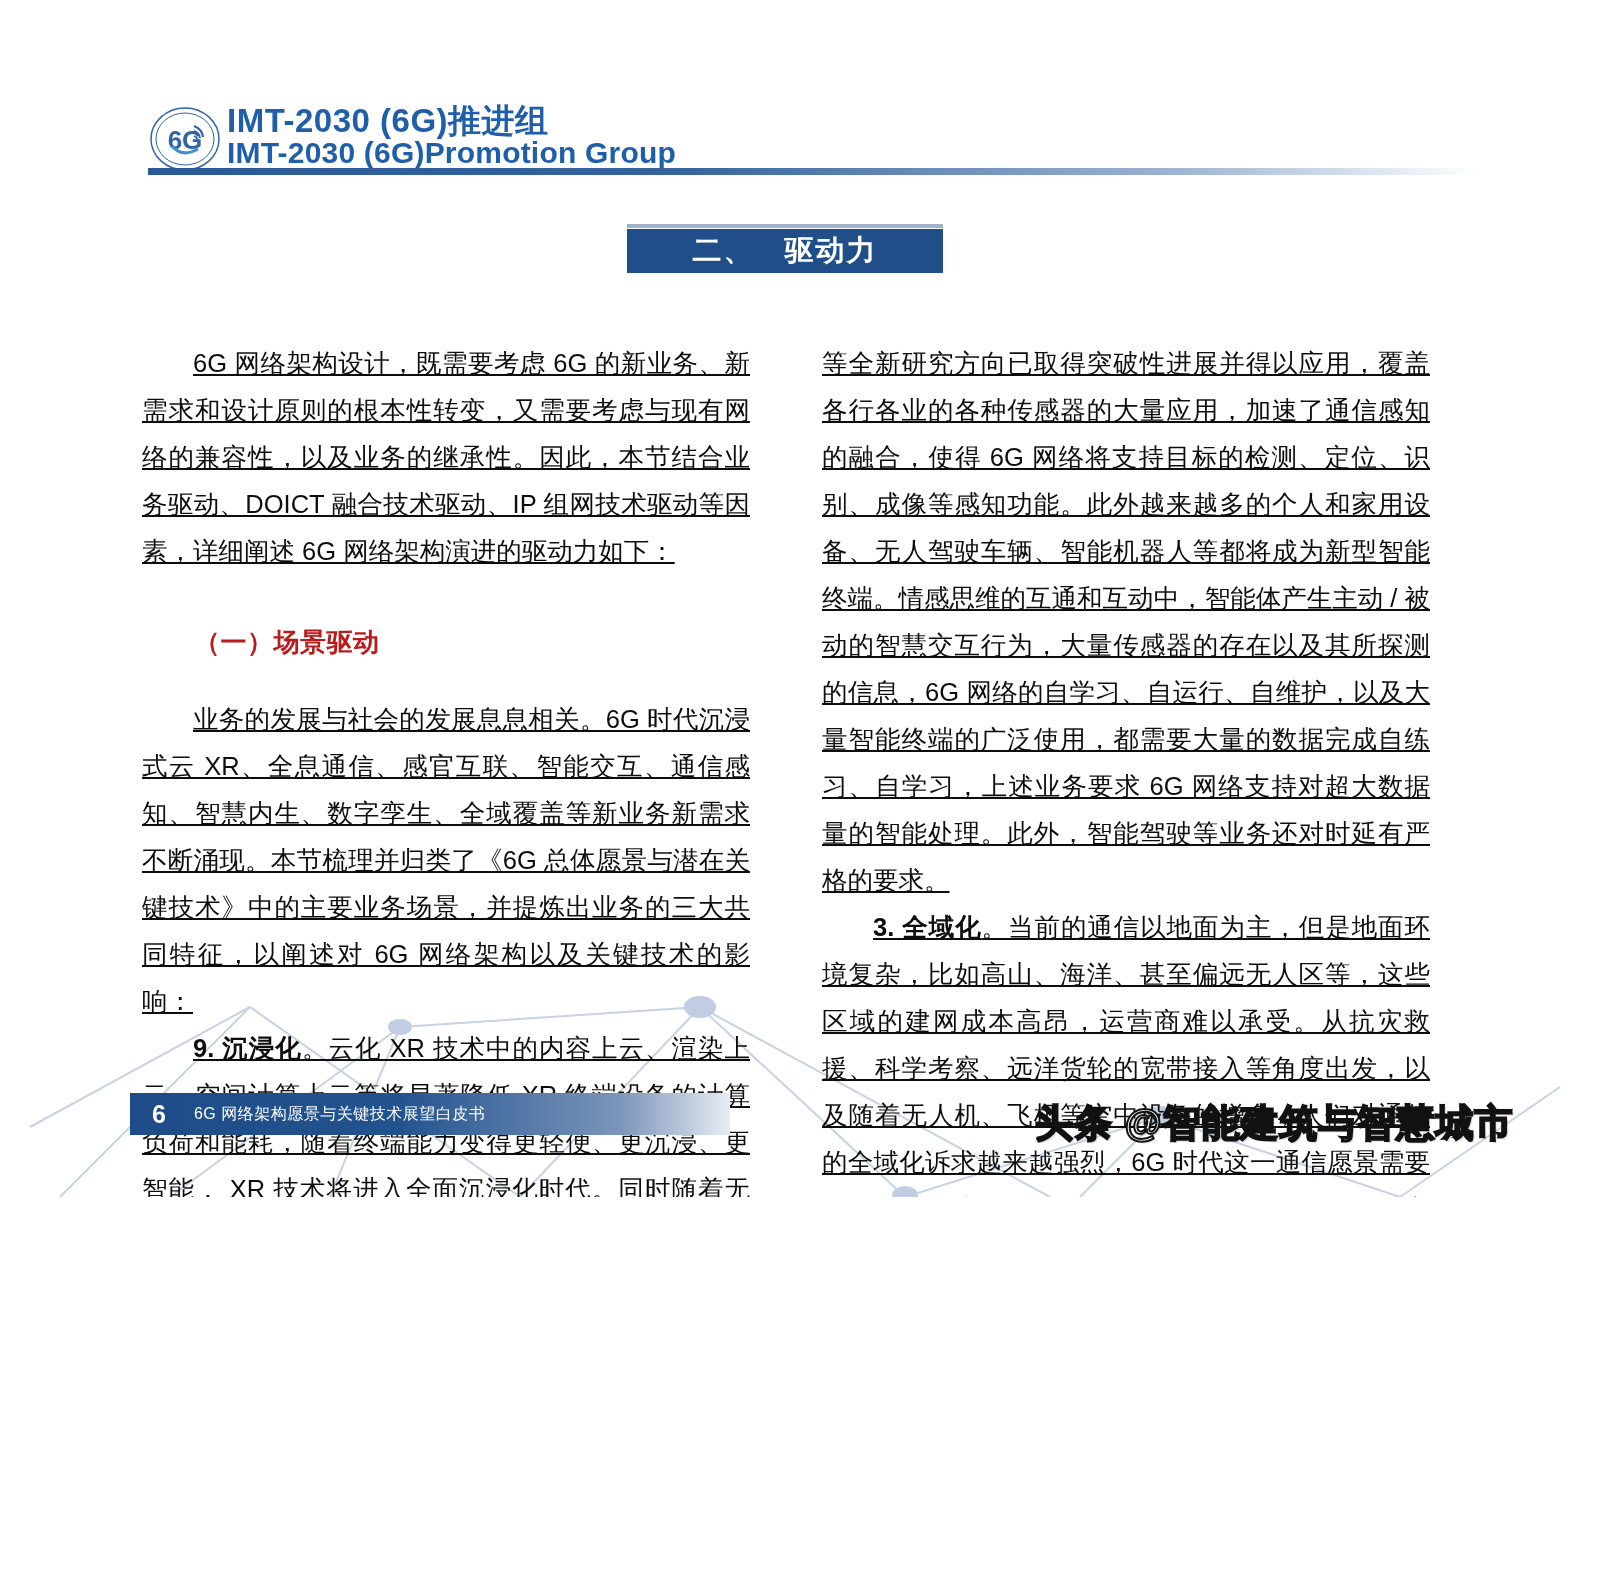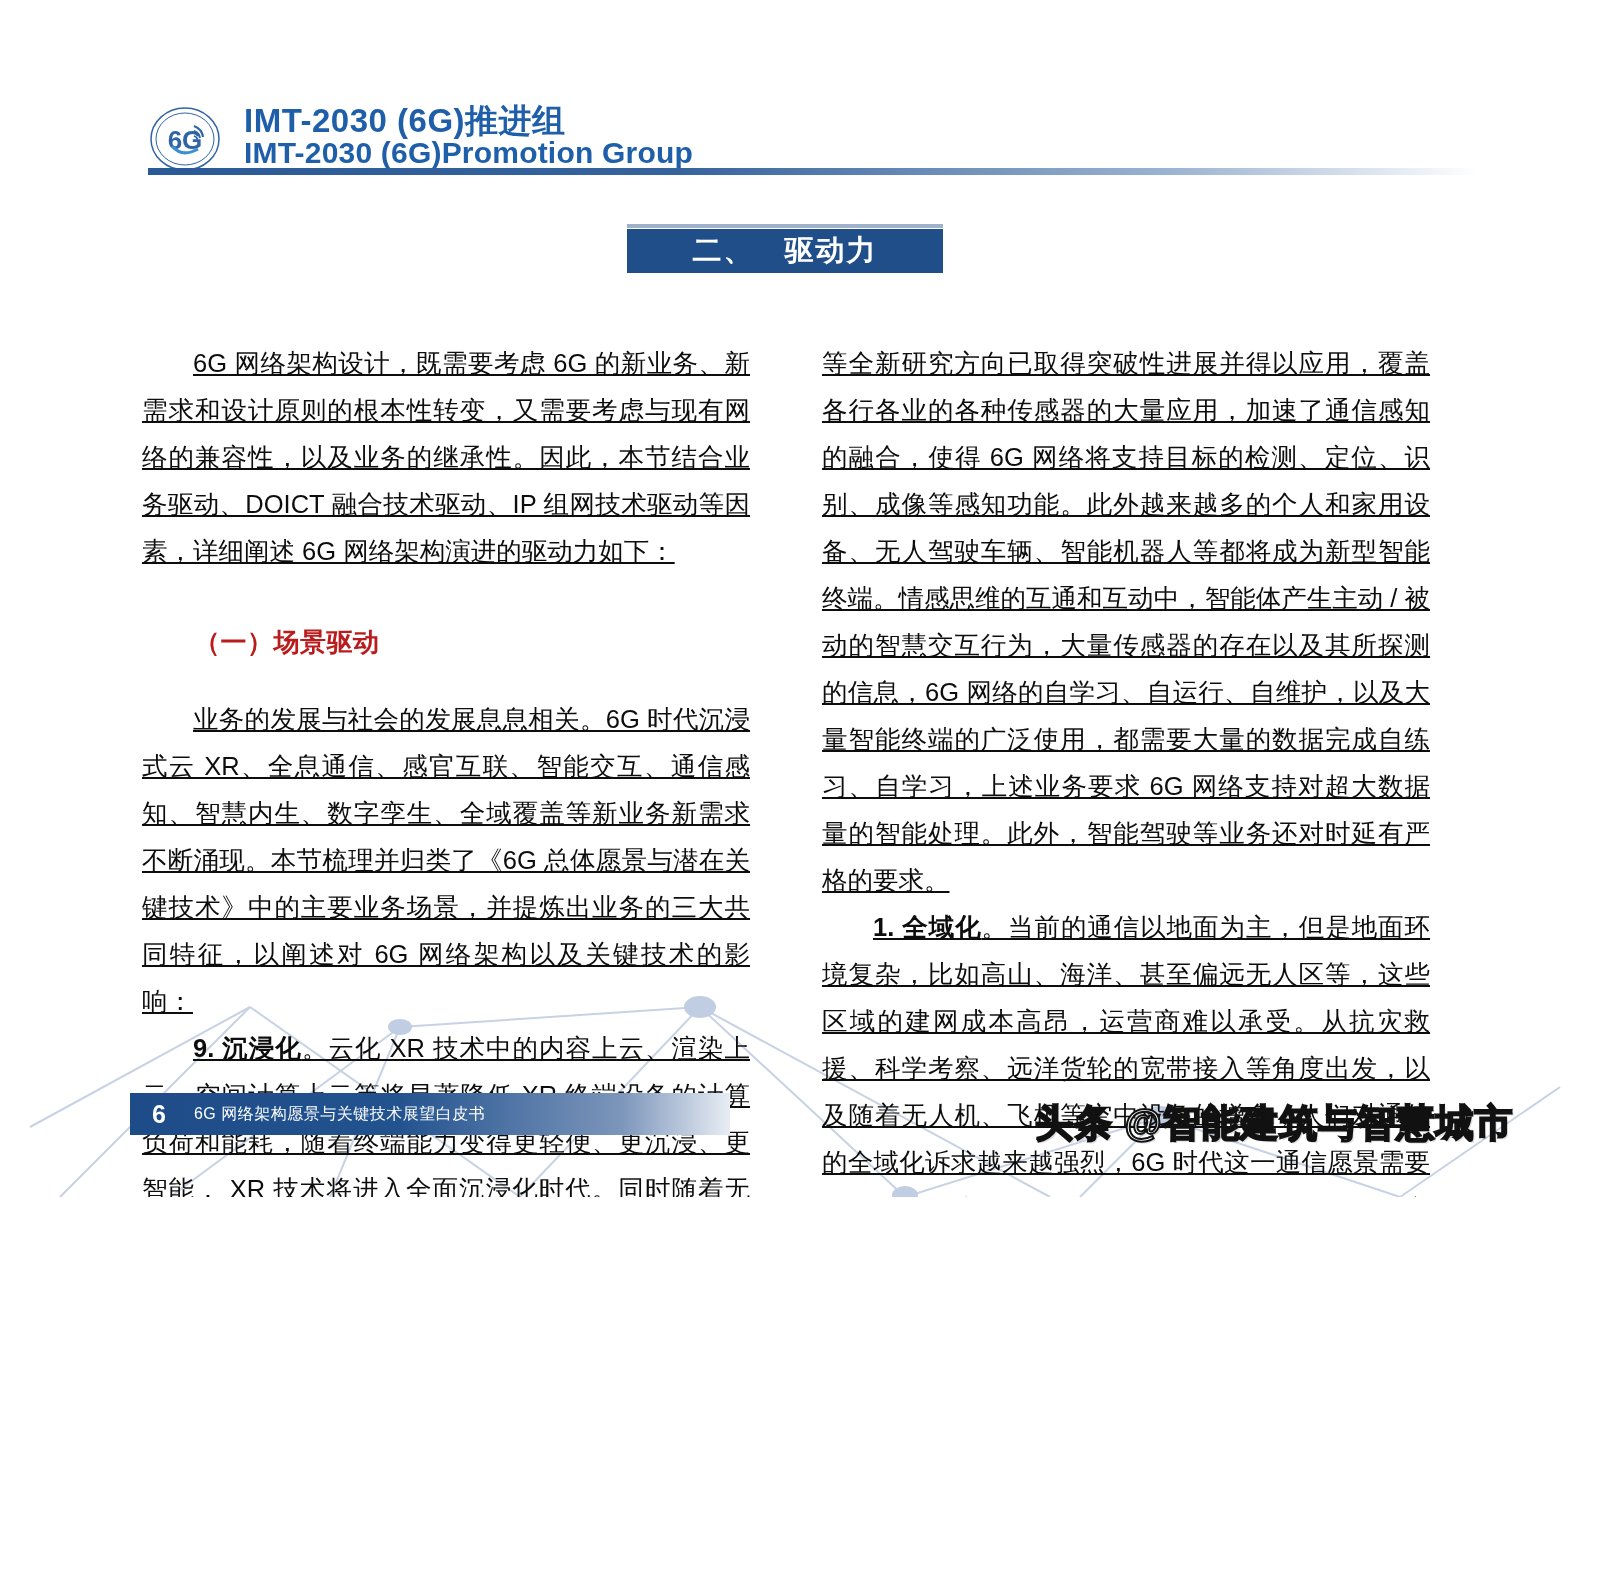--- a/index.html
+++ b/index.html
@@ -39,21 +39,21 @@
   }
   .logo-mark {
     position: absolute;
     left: 0;
     top: 2px;
     width: 74px;
     height: 70px;
   }
   .brand-block {
     position: absolute;
-    left: 96px;
+    left: 79px;
     top: 0px;
   }
   .brand-cn {
     font-size: 33px;
     font-weight: bold;
     color: #1f5fa9;
     letter-spacing: 0.5px;
     line-height: 38px;
     white-space: nowrap;
   }
@@ -248,21 +248,21 @@
     <p class="para">
       <b class="lead">9. 沉浸化</b><span>。云化 XR 技术中的内容上云、渲染上云、空间计算上云等将显著降低 XR 终端设备的计算负荷和能耗，随着终端能力变得更轻便、更沉浸、更智能， XR 技术将进入全面沉浸化时代。同时随着无线网络能力、高分辨率渲染及终端显示设备的不断发展，未来的全息信息传递将通过自然逼真的视觉还原，实现人、物及其周边环境的三维动态交互，极大满足人类对于人与人、人与物、人与环境之间的沟通需求。云化 XR 与全息的全面结合，将广泛应用于文化娱乐、医疗健康、教育、社会生产等众多领域，使人们不受时间、空间的限制，打通虚拟场景与真实场景的界限，实现沉浸化的业务体验。上述业务需要在相对确定的网络环境下，并通过对 AI 资源的调度，满足超低时延与超高带宽及智能化的需求，为用户带来极致体验。</span>
     </p>
 
   </div>
 
   <div class="col col-right">
     <p class="para flush">等全新研究方向已取得突破性进展并得以应用，覆盖各行各业的各种传感器的大量应用，加速了通信感知的融合，使得 6G 网络将支持目标的检测、定位、识别、成像等感知功能。此外越来越多的个人和家用设备、无人驾驶车辆、智能机器人等都将成为新型智能终端。情感思维的互通和互动中，智能体产生主动 / 被动的智慧交互行为，大量传感器的存在以及其所探测的信息，6G 网络的自学习、自运行、自维护，以及大量智能终端的广泛使用，都需要大量的数据完成自练习、自学习，上述业务要求 6G 网络支持对超大数据量的智能处理。此外，智能驾驶等业务还对时延有严格的要求。</p>
 
     <p class="para">
-      <b class="lead">1. 全域化</b><span>。当前的通信以地面为主，但是地面环境复杂，比如高山、海洋、甚至偏远无人区等，这些区域的建网成本高昂，运营商难以承受。从抗灾救援、科学考察、远洋货轮的宽带接入等角度出发，以及随着无人机、飞机等空中设备的增多，人们对通信的全域化诉求越来越强烈，6G 时代这一通信愿景需要得到网络的充分支持。因此除了地面网络，还需要高轨卫星网络、中低轨卫星网络、高空平台、无人机等在内的空天网络的相互融合，构建起全球广域覆盖的空天地一体化三维立体网络，为用户提供无盲区的宽带移动通信服务，这对 6G 网络架构的设计提出了新的挑战。</span>
+      <b class="lead">3. 全域化</b><span>。当前的通信以地面为主，但是地面环境复杂，比如高山、海洋、甚至偏远无人区等，这些区域的建网成本高昂，运营商难以承受。从抗灾救援、科学考察、远洋货轮的宽带接入等角度出发，以及随着无人机、飞机等空中设备的增多，人们对通信的全域化诉求越来越强烈，6G 时代这一通信愿景需要得到网络的充分支持。因此除了地面网络，还需要高轨卫星网络、中低轨卫星网络、高空平台、无人机等在内的空天网络的相互融合，构建起全球广域覆盖的空天地一体化三维立体网络，为用户提供无盲区的宽带移动通信服务，这对 6G 网络架构的设计提出了新的挑战。</span>
     </p>
 
     <div class="gap-xl"></div>
     <div class="gap-md"></div>
 
   </div>
 
   <div class="footer-bar">
     <span class="footer-page">6</span>
     <span class="footer-title">6G 网络架构愿景与关键技术展望白皮书</span>

